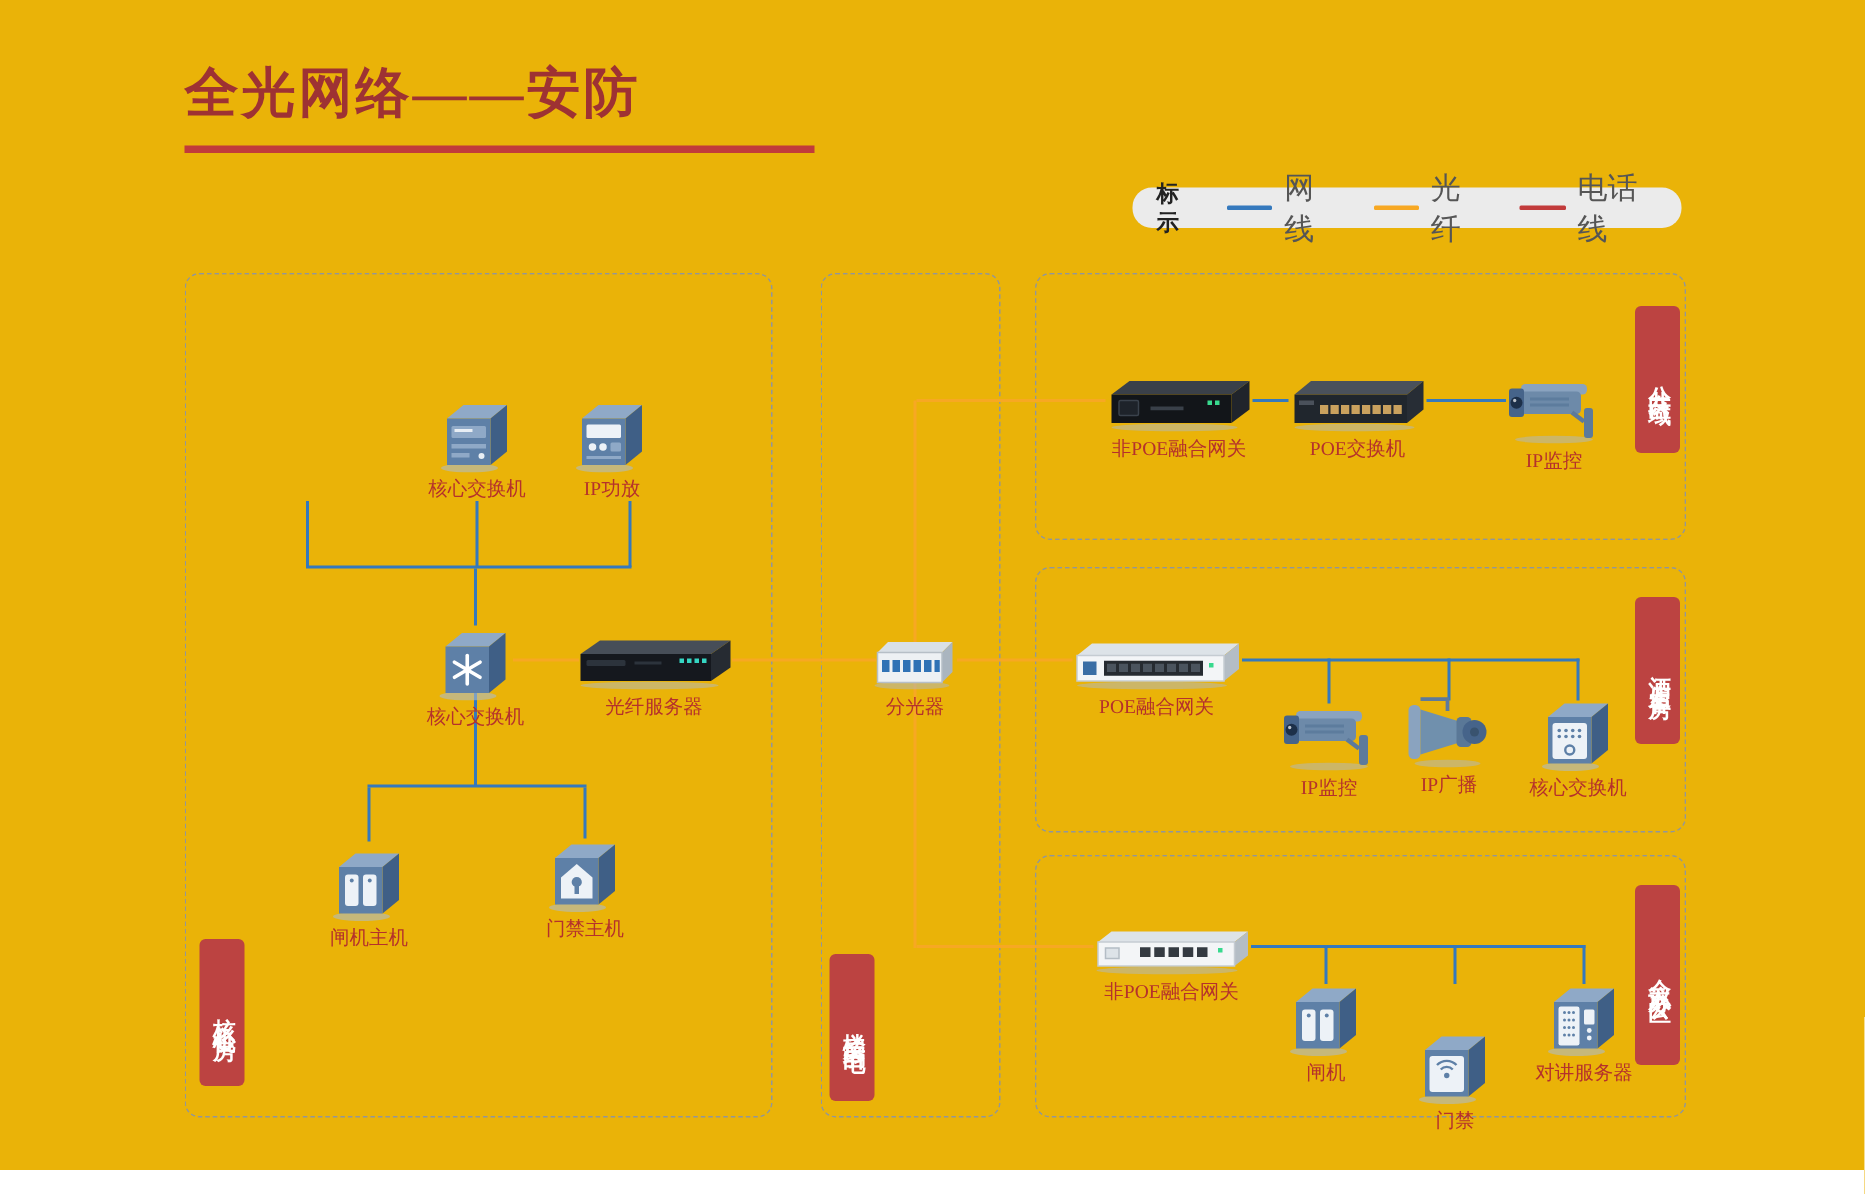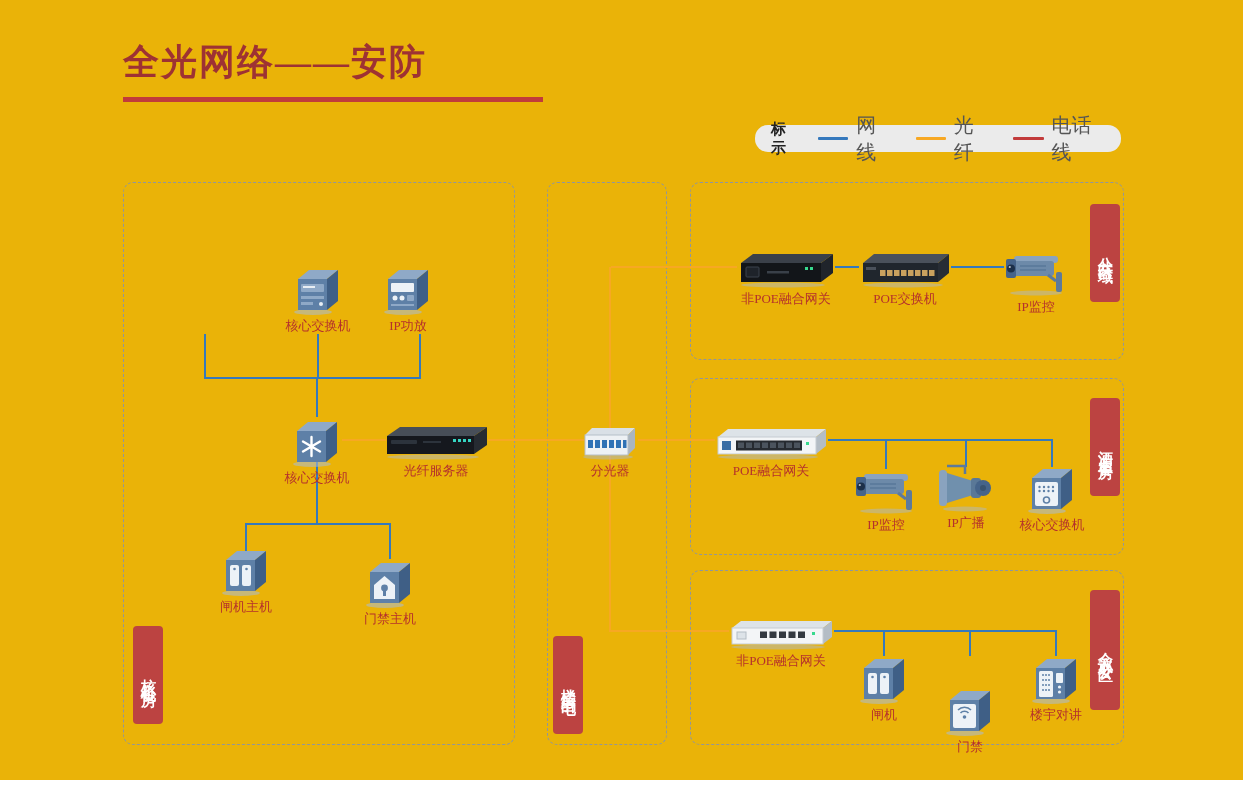--- a/index.html
+++ b/index.html
@@ -159,21 +159,21 @@
         <rect x="40" y="17" width="18" height="2" fill="#2c333c"></rect>
         <rect x="70" y="15" width="3" height="3" fill="#35d6c3"></rect>
         <rect x="75" y="15" width="3" height="3" fill="#35d6c3"></rect>
         <rect x="80" y="15" width="3" height="3" fill="#35d6c3"></rect>
         <rect x="85" y="15" width="3" height="3" fill="#35d6c3"></rect>
       </svg>
     </span>
     <span class="dev-label">光纤服务器</span>
   </div>
 
-  <div class="node" style="left:246px;top:544px">
+  <div class="node" style="left:246px;top:562px">
     <span class="icon">
       <svg width="56" height="52" viewBox="0 0 56 52">
         <ellipse cx="23" cy="49" rx="19" ry="3" fill="#aebac6" opacity="0.6"></ellipse>
         <path d="M8 16 L19 7 L48 7 L37 16 Z" fill="#8fa9c7"></path>
         <path d="M37 16 L48 7 L48 38 L37 47 Z" fill="#3f5f86"></path>
         <rect x="8" y="16" width="29" height="31" fill="#5e80a7"></rect>
         <rect x="12" y="21" width="9" height="21" rx="2" fill="#edf2f7"></rect>
         <rect x="24" y="21" width="9" height="21" rx="2" fill="#edf2f7"></rect>
         <circle cx="16.5" cy="25" r="1.3" fill="#5e80a7"></circle>
         <circle cx="28.5" cy="25" r="1.3" fill="#5e80a7"></circle>
@@ -417,21 +417,21 @@
           <circle cx="18" cy="33" r="1" fill="#5e80a7"></circle>
           <circle cx="21" cy="33" r="1" fill="#5e80a7"></circle>
         <circle cx="15" cy="38" r="1" fill="#5e80a7"></circle>
           <circle cx="18" cy="38" r="1" fill="#5e80a7"></circle>
           <circle cx="21" cy="38" r="1" fill="#5e80a7"></circle>
         <rect x="28" y="21" width="7" height="10" rx="1" fill="#edf2f7"></rect>
         <circle cx="31.5" cy="35" r="1.6" fill="#edf2f7"></circle>
         <circle cx="31.5" cy="40" r="1.6" fill="#edf2f7"></circle>
       </svg>
     </span>
-    <span class="dev-label">楼宇对讲</span>
+    <span class="dev-label">对讲服务器</span>
   </div>
 
   <div class="zone-badge" style="left:133px;top:626px;height:98px">核心机房</div>
   <div class="zone-badge" style="left:553px;top:636px;height:98px">楼层弱电</div>
   <div class="zone-badge" style="left:1090px;top:204px;height:98px">公共区域</div>
   <div class="zone-badge" style="left:1090px;top:398px;height:98px">酒店客房</div>
   <div class="zone-badge" style="left:1090px;top:590px;height:120px">会议办公区</div>
 
 </div>
 

